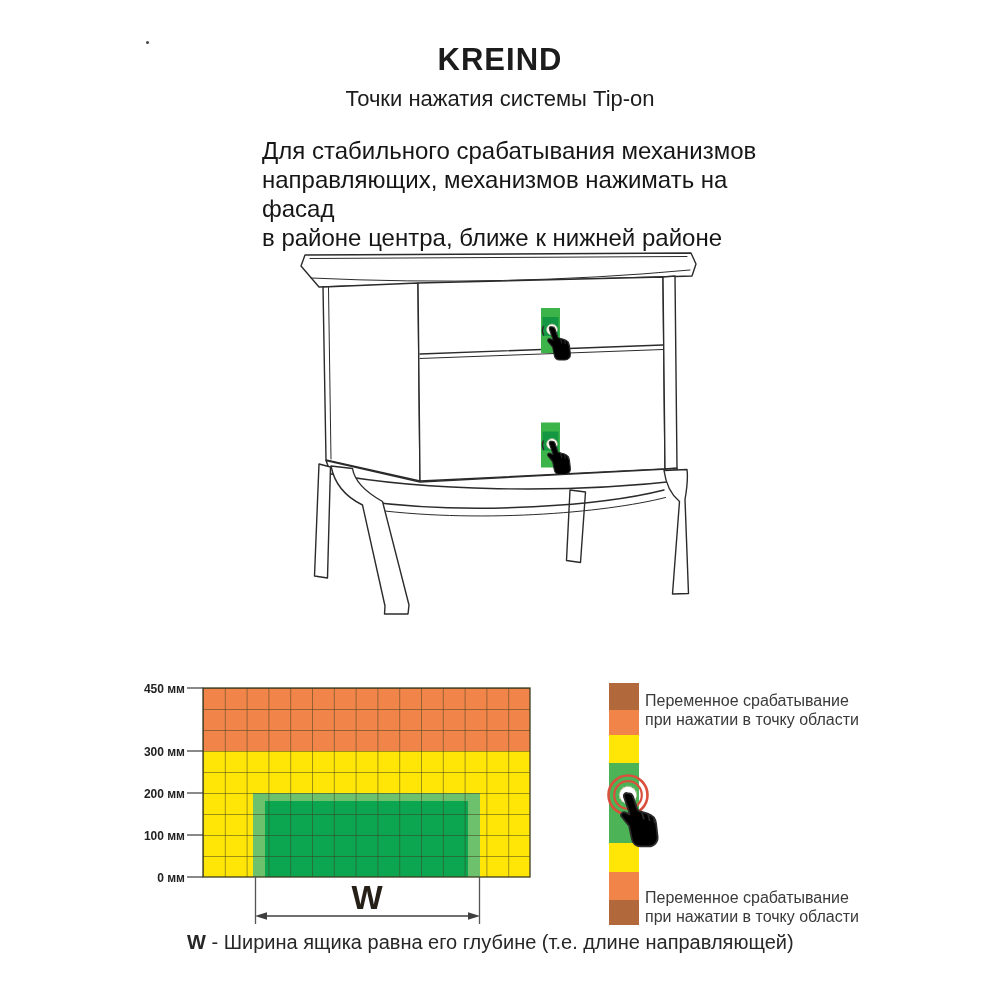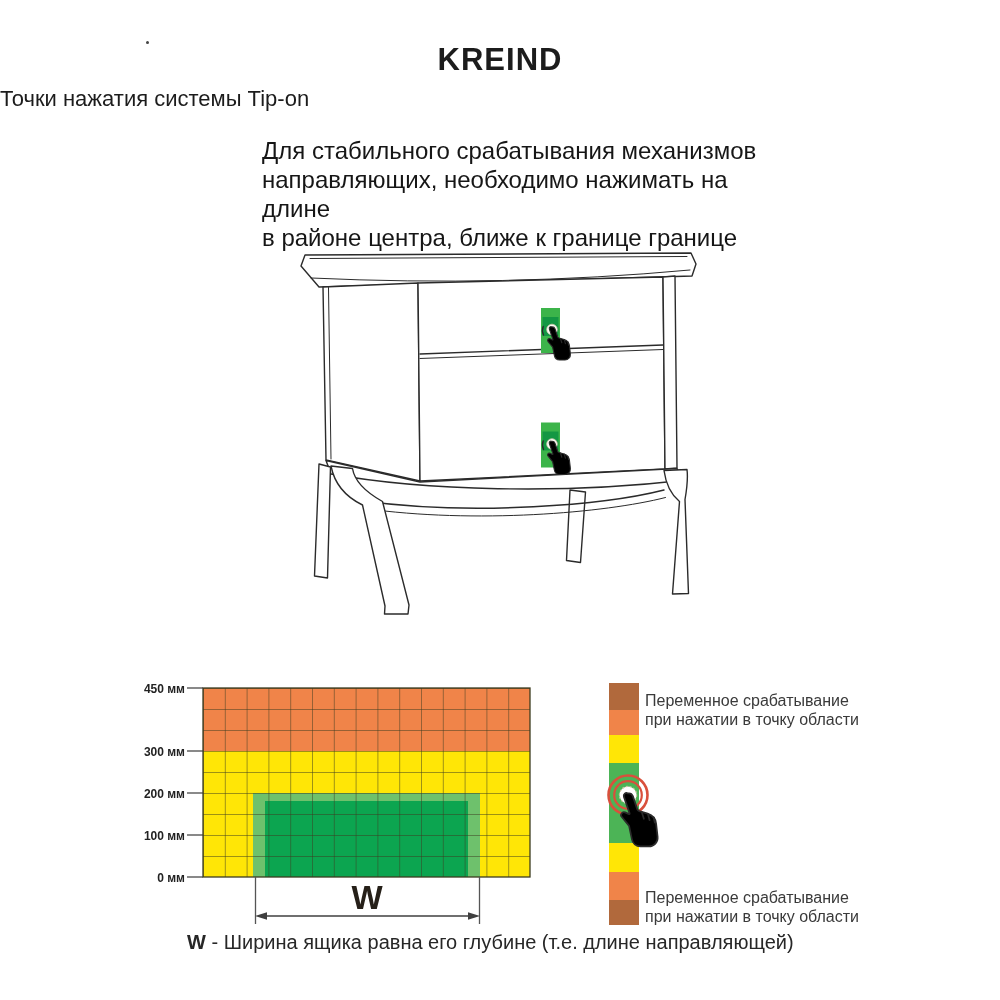--- a/index.html
+++ b/index.html
@@ -6,21 +6,21 @@
   body{
     width:1000px;height:1000px;position:relative;background:#ffffff;
     font-family:"Liberation Sans", sans-serif;color:#1f1f1f;overflow:hidden;
   }
   .abs{position:absolute;}
   .brand{
     left:0;right:0;top:42px;text-align:center;
     font-size:31px;font-weight:700;letter-spacing:1px;color:#1c1c1c;
   }
   .subtitle{
-    left:0;right:0;top:86px;
+    left:0;right:0;top:86px;text-align:center;
     font-size:22px;font-weight:400;color:#1c1c1c;
   }
   .paragraph{
     left:262px;top:136px;width:500px;
     font-size:24px;line-height:29px;color:#161616;
   }
   .stray-dot{
     left:146px;top:41px;width:3px;height:3px;border-radius:50%;
     background:#444;
   }
@@ -54,22 +54,22 @@
 </head>
 <body>
 
 <div class="abs stray-dot"></div>
 
 <div class="abs brand">KREIND</div>
 <div class="abs subtitle">Точки нажатия системы Tip-on</div>
 
 <div class="abs paragraph">
   <div>Для стабильного срабатывания механизмов</div>
-  <div>направляющих, необходимо нажимать на длине</div>
-  <div>в районе центра, ближе к границе границе</div>
+  <div>направляющих, механизмов нажимать на фасад</div>
+  <div>в районе центра, ближе к нижней районе</div>
 </div>
 
 <svg class="abs line-art" style="left:235px;top:245px" width="480" height="385" viewBox="0 0 480 385">
   <defs>
     <g id="hand">
       <path class="hp" d="M9.5,1.2 C7.6,0.2 5.6,1.7 6.2,3.8 L10.8,17.2 C10.9,17.6 10.7,17.9 10.3,17.8
         L7.2,16.4 C4.8,15.5 2.9,18.2 4.6,20.1 L10.4,27.2 L12.6,37.8 C13.2,41.2 16,43.6 19.4,43.6
         L26.2,43.6 C30.4,43.6 33.6,40.1 33.2,35.9 L32,25.4 C31.6,21.3 28.9,18.6 25.2,17.4
         L18.6,15.4 C17.8,15.1 17.2,14.6 16.9,13.8 L13.4,3.4 C12.8,1.9 11.2,0.9 9.5,1.2 Z"></path>
       <path class="hk" d="M20.5,16 L22.2,21.5 M25.4,17.5 L26.8,22.6 M30,20.3 L31,24.6"></path>

